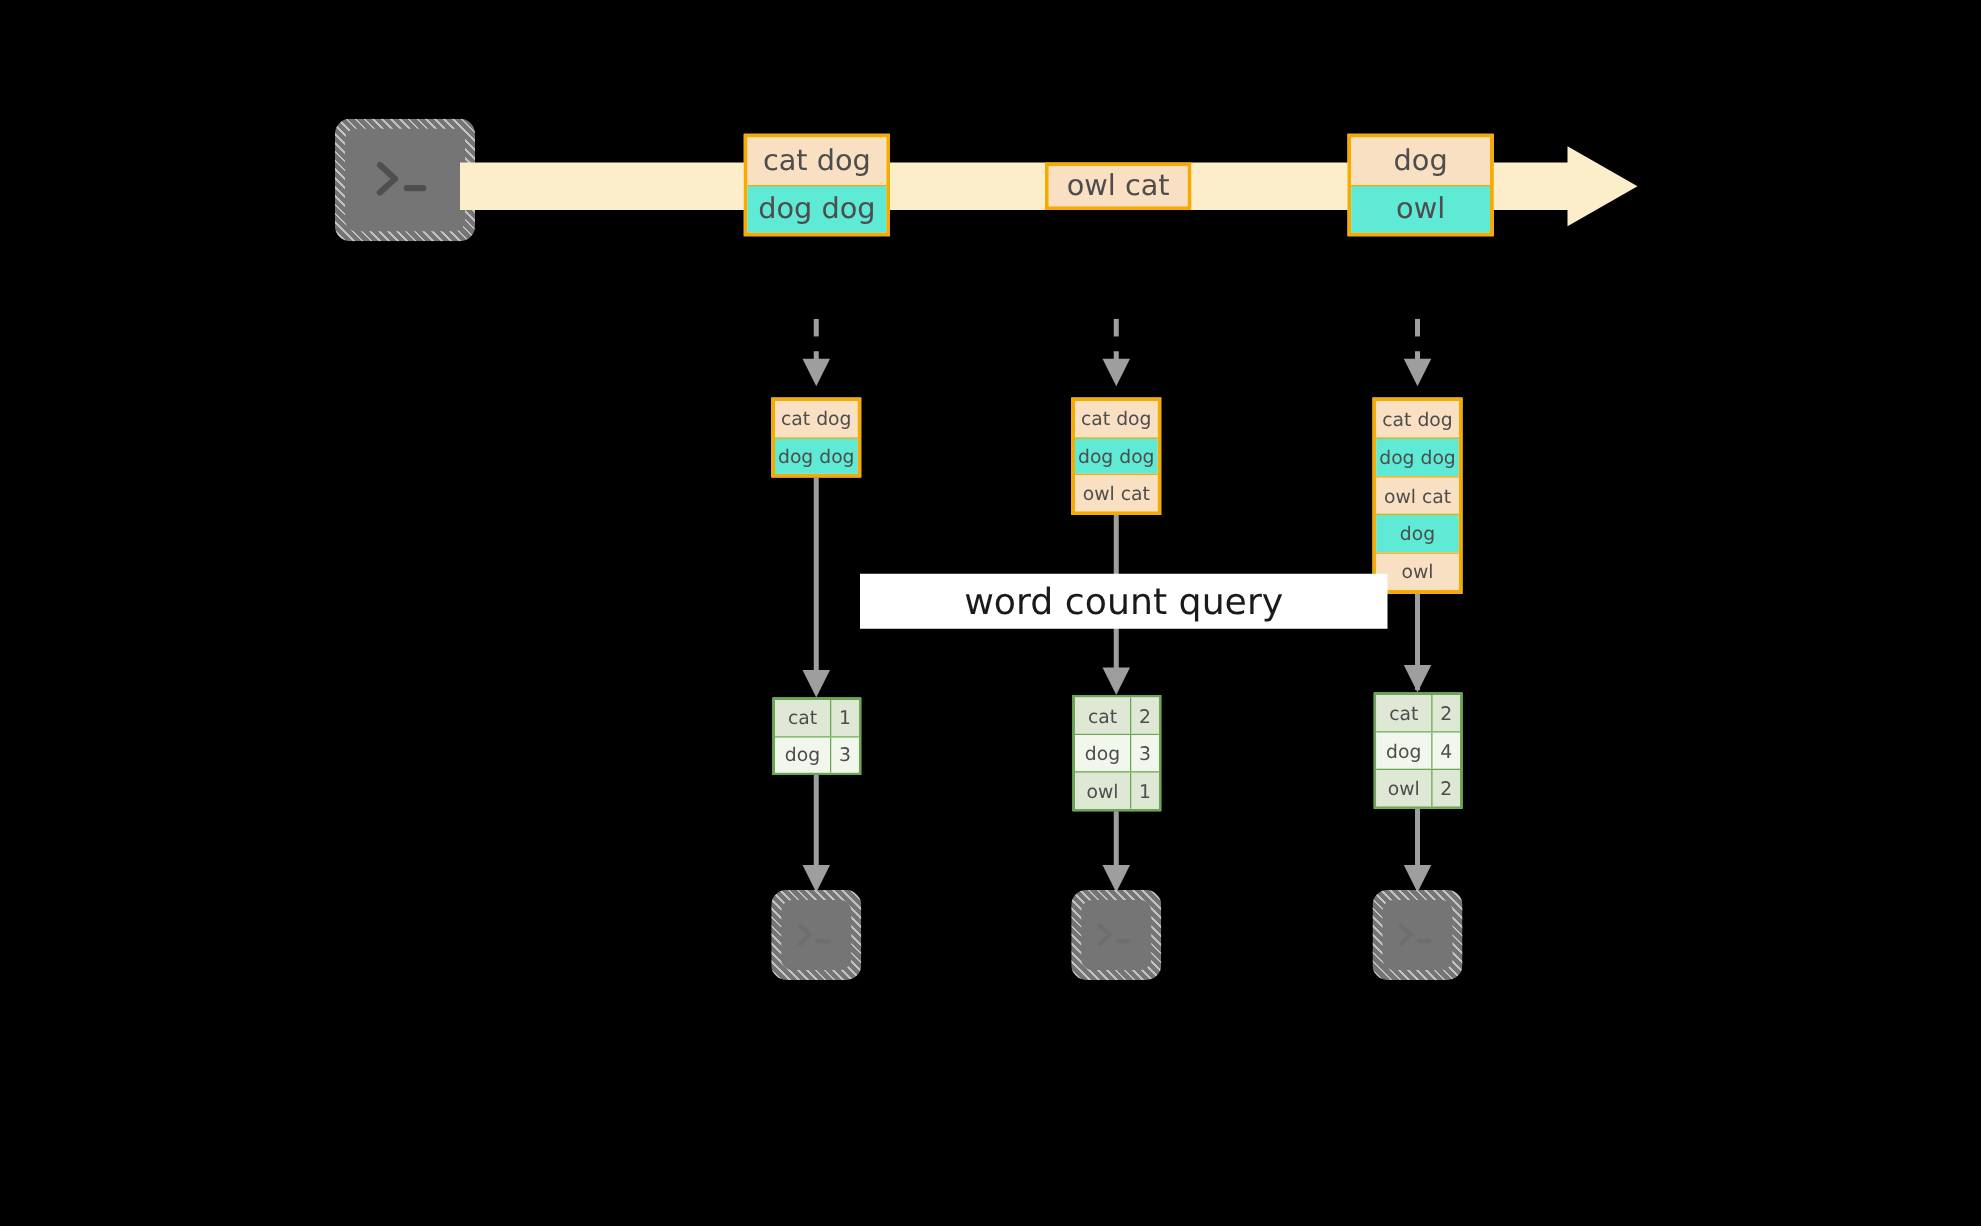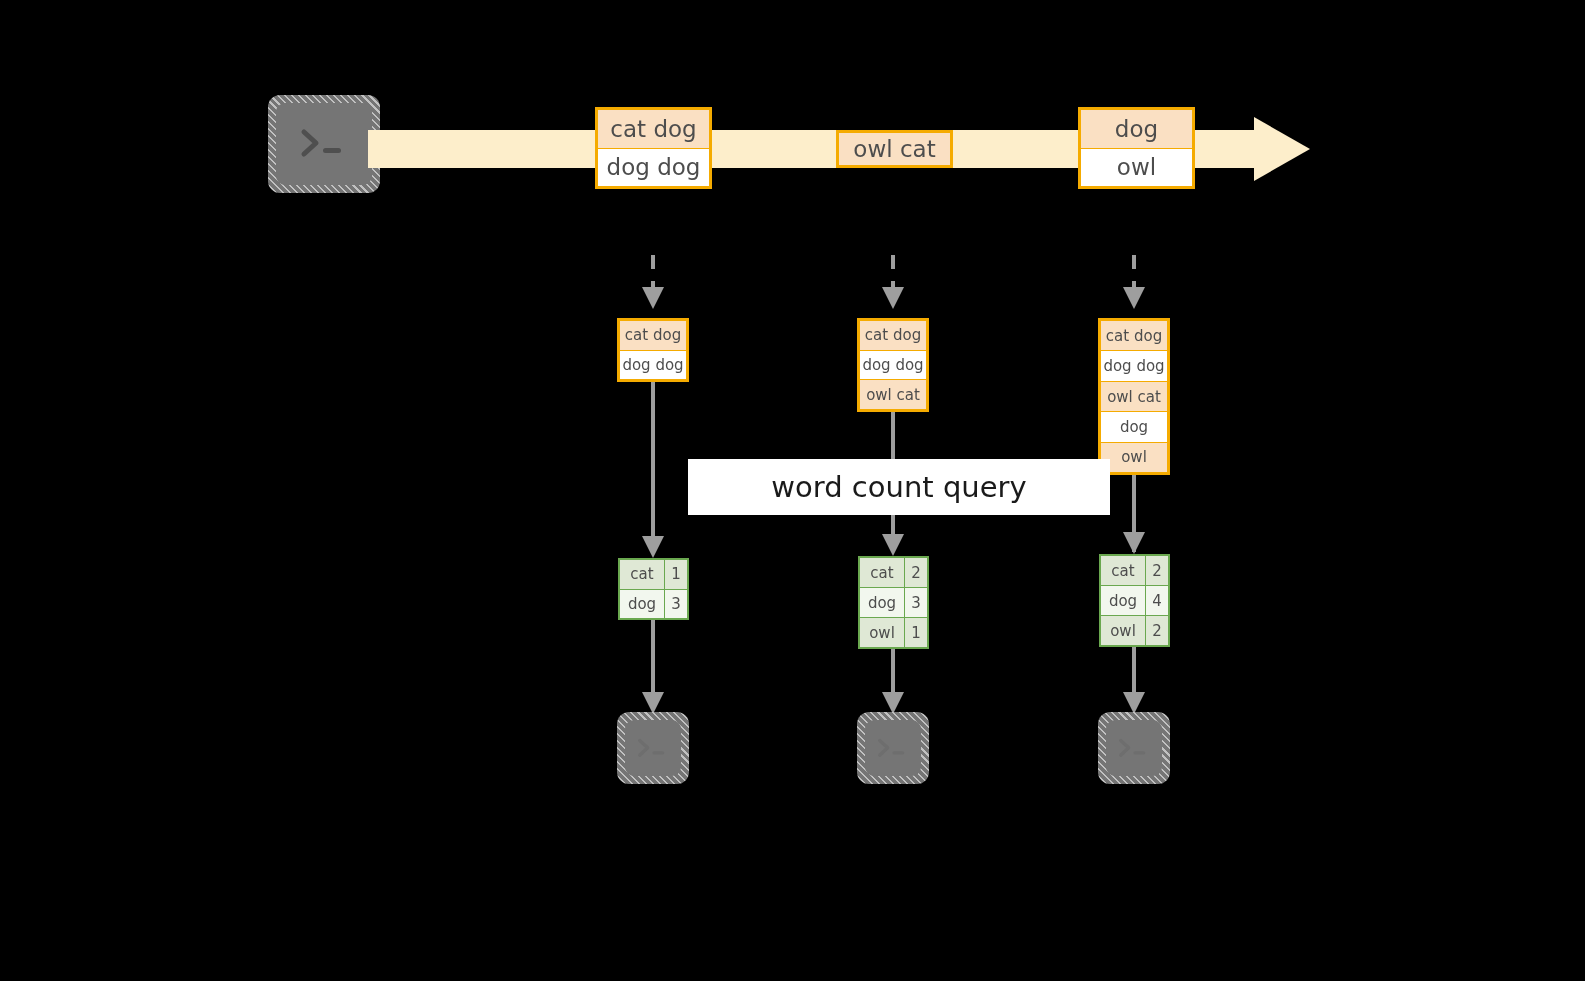--- a/index.html
+++ b/index.html
@@ -58,21 +58,21 @@
     flex: 1 1 auto;
     display: flex;
     align-items: center;
     justify-content: center;
     color: #4d4d4d;
     white-space: nowrap;
     border-top: 1.5px solid #f5ab00;
   }
   .obox .row:first-child { border-top: none; }
   .obox .row.dark  { background: #fae0c3; }
-  .obox .row.light { background: #ffffff; }
+  .obox .row.light { background: #5eead4; }
 
   .obox.big  .row { font-size: 23px; }
   .obox.small .row { font-size: 15px; }
 
   
   .gtable {
     position: absolute;
     border: 2px solid #6aa84f;
     display: flex;
     flex-direction: column;
@@ -265,15 +265,15 @@
   <div class="ghead" style="left:1123px; top:692px;"></div>
 
   <div class="term-icon" style="left:1098px; top:712px; width:72px; height:72px;">
     <div class="inner"></div>
     <svg width="40" height="27" viewBox="0 0 60 40" aria-hidden="true">
       <path d="M10 8 L22 19 L10 30" fill="none" stroke="#6e6e6e" stroke-width="5" stroke-linecap="round" stroke-linejoin="round"></path>
       <rect x="29" y="24" width="18" height="5" rx="2.5" fill="#6e6e6e"></rect>
     </svg>
   </div>
 
-  <div class="query-band" style="left:688px; top:459px; width:422px; height:56px;">word count query</div>
+  <div class="query-band" style="left:688px; top:459px; width:422px; height:44px;">word count query</div>
 
 </div>
 
 </body></html>

